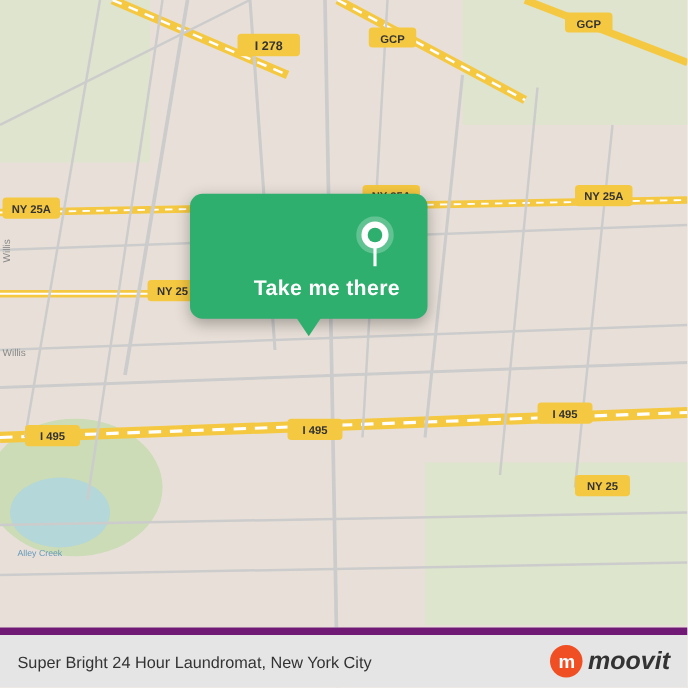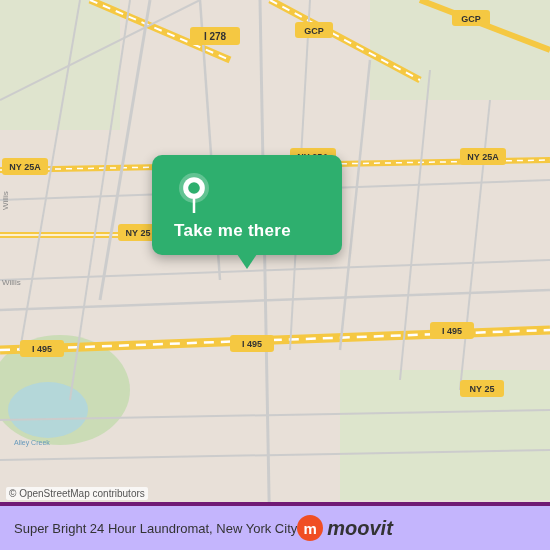--- a/index.html
+++ b/index.html
@@ -36,25 +36,26 @@
       width: 100%;
       height: 100%;
     }
 
     
     #bottom-bar {
       position: absolute;
       bottom: 0;
       left: 0;
       width: 100%;
-      background: #c4b5fd;
+      background: #e5e5e5;
       padding: 10px 14px;
       display: flex;
       align-items: center;
-      border-top: 4px solid #701a75;
+      justify-content: space-between;
+      border-top: 6px solid #701a75;
       height: 48px;
     }
 
     #location-text {
       font-size: 13px;
       color: #333;
       font-weight: 500;
     }
 
     #moovit-logo {
@@ -98,21 +99,21 @@
     
     #popup-card {
       position: absolute;
       top: 155px;
       left: 152px;
       background: #2eaf6e;
       border-radius: 10px;
       padding: 18px 22px 14px 22px;
       display: flex;
       flex-direction: column;
-      align-items: flex-start;
+      align-items: flex-end;
       box-shadow: 0 4px 12px rgba(0,0,0,0.3);
       cursor: pointer;
       min-width: 190px;
     }
 
     #popup-card::after {
       content: '';
       position: absolute;
       bottom: -14px;
       left: 50%;
@@ -233,23 +234,20 @@
 
     <svg id="pin-icon" viewBox="0 0 40 48" xmlns="http://www.w3.org/2000/svg">
       <circle cx="20" cy="18" r="18" fill="white" opacity="0.25"></circle>
       <circle cx="20" cy="18" r="13" fill="white"></circle>
       <circle cx="20" cy="18" r="7" fill="#2eaf6e"></circle>
       <path d="M20 30 L20 48" stroke="white" stroke-width="3" stroke-linecap="round"></path>
     </svg>
     <button id="take-me-there-btn">Take me there</button>
   </div>
 
-  <div id="attribution">
-    <span>© OpenStreetMap contributors</span>
-  </div>
 
   <div id="bottom-bar">
     <span id="location-text">Super Bright 24 Hour Laundromat, New York City</span>
     <div id="moovit-logo">
       <div id="moovit-m">m</div>
       <span id="moovit-label">moovit</span>
     </div>
   </div>
 
 </div>

